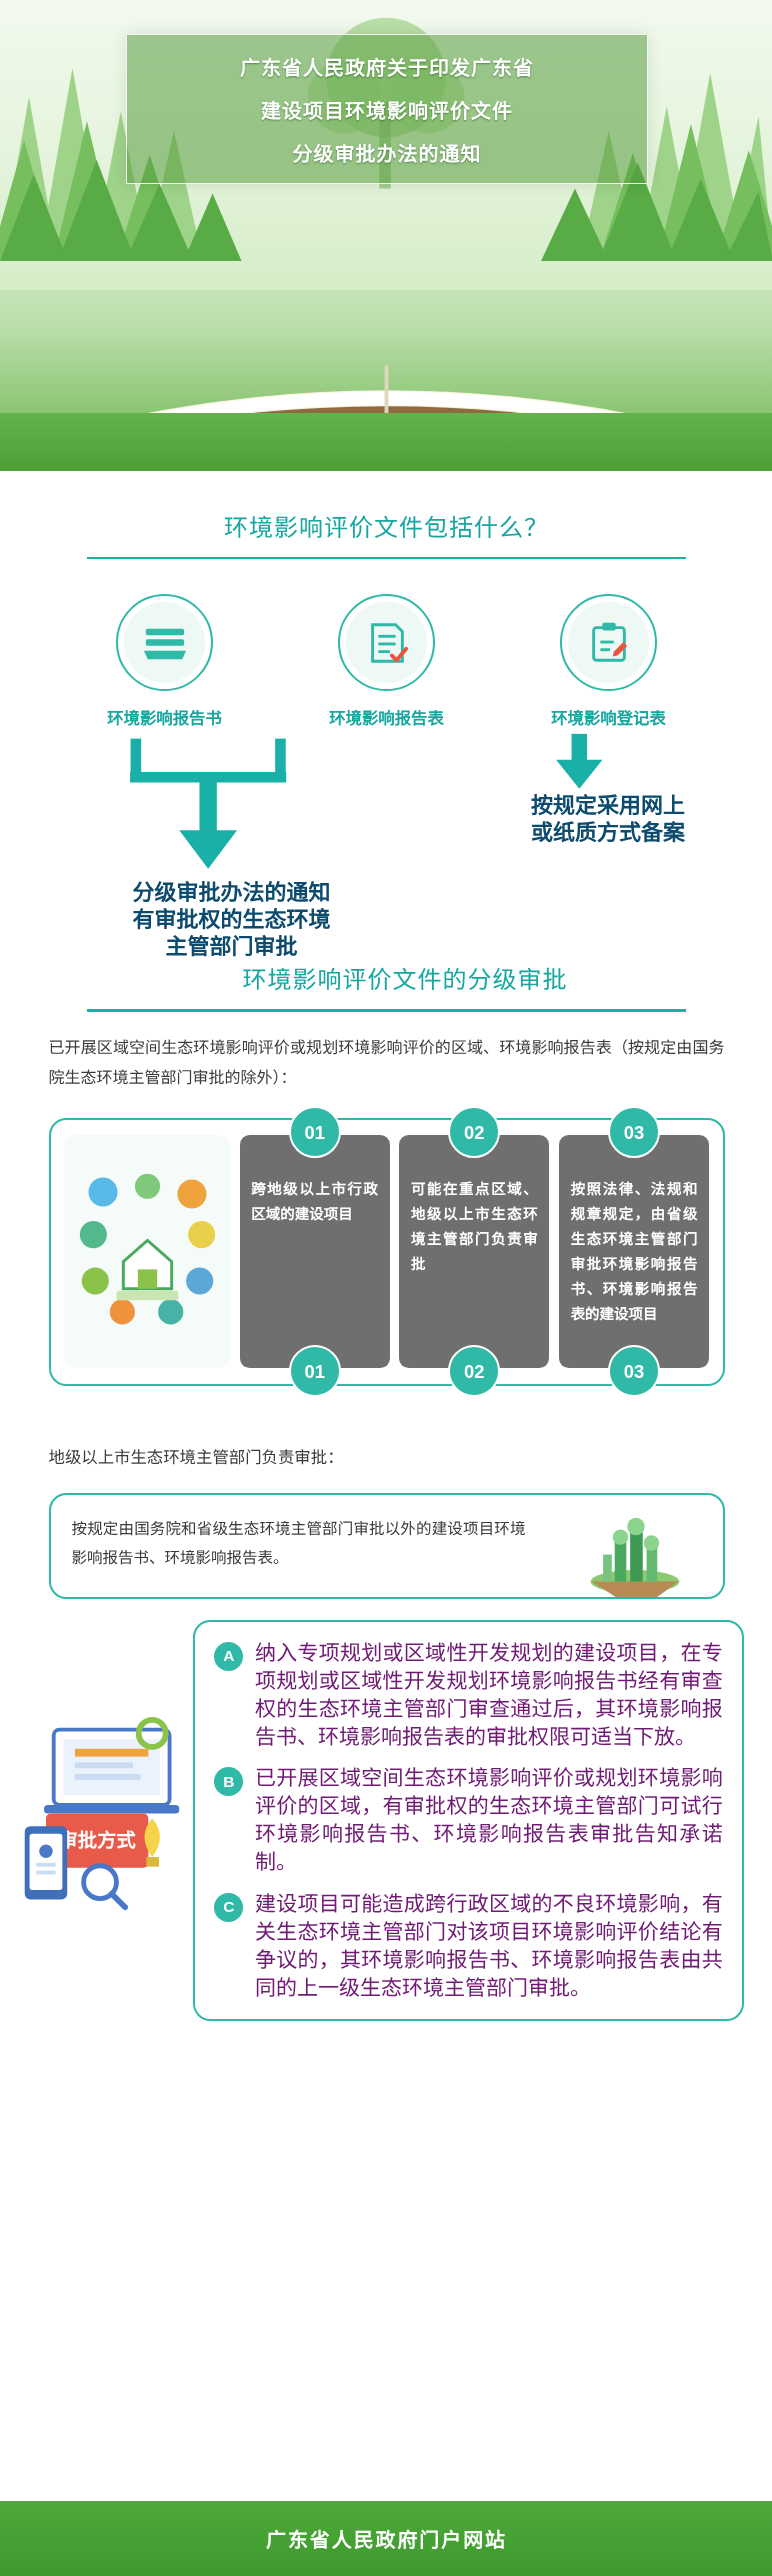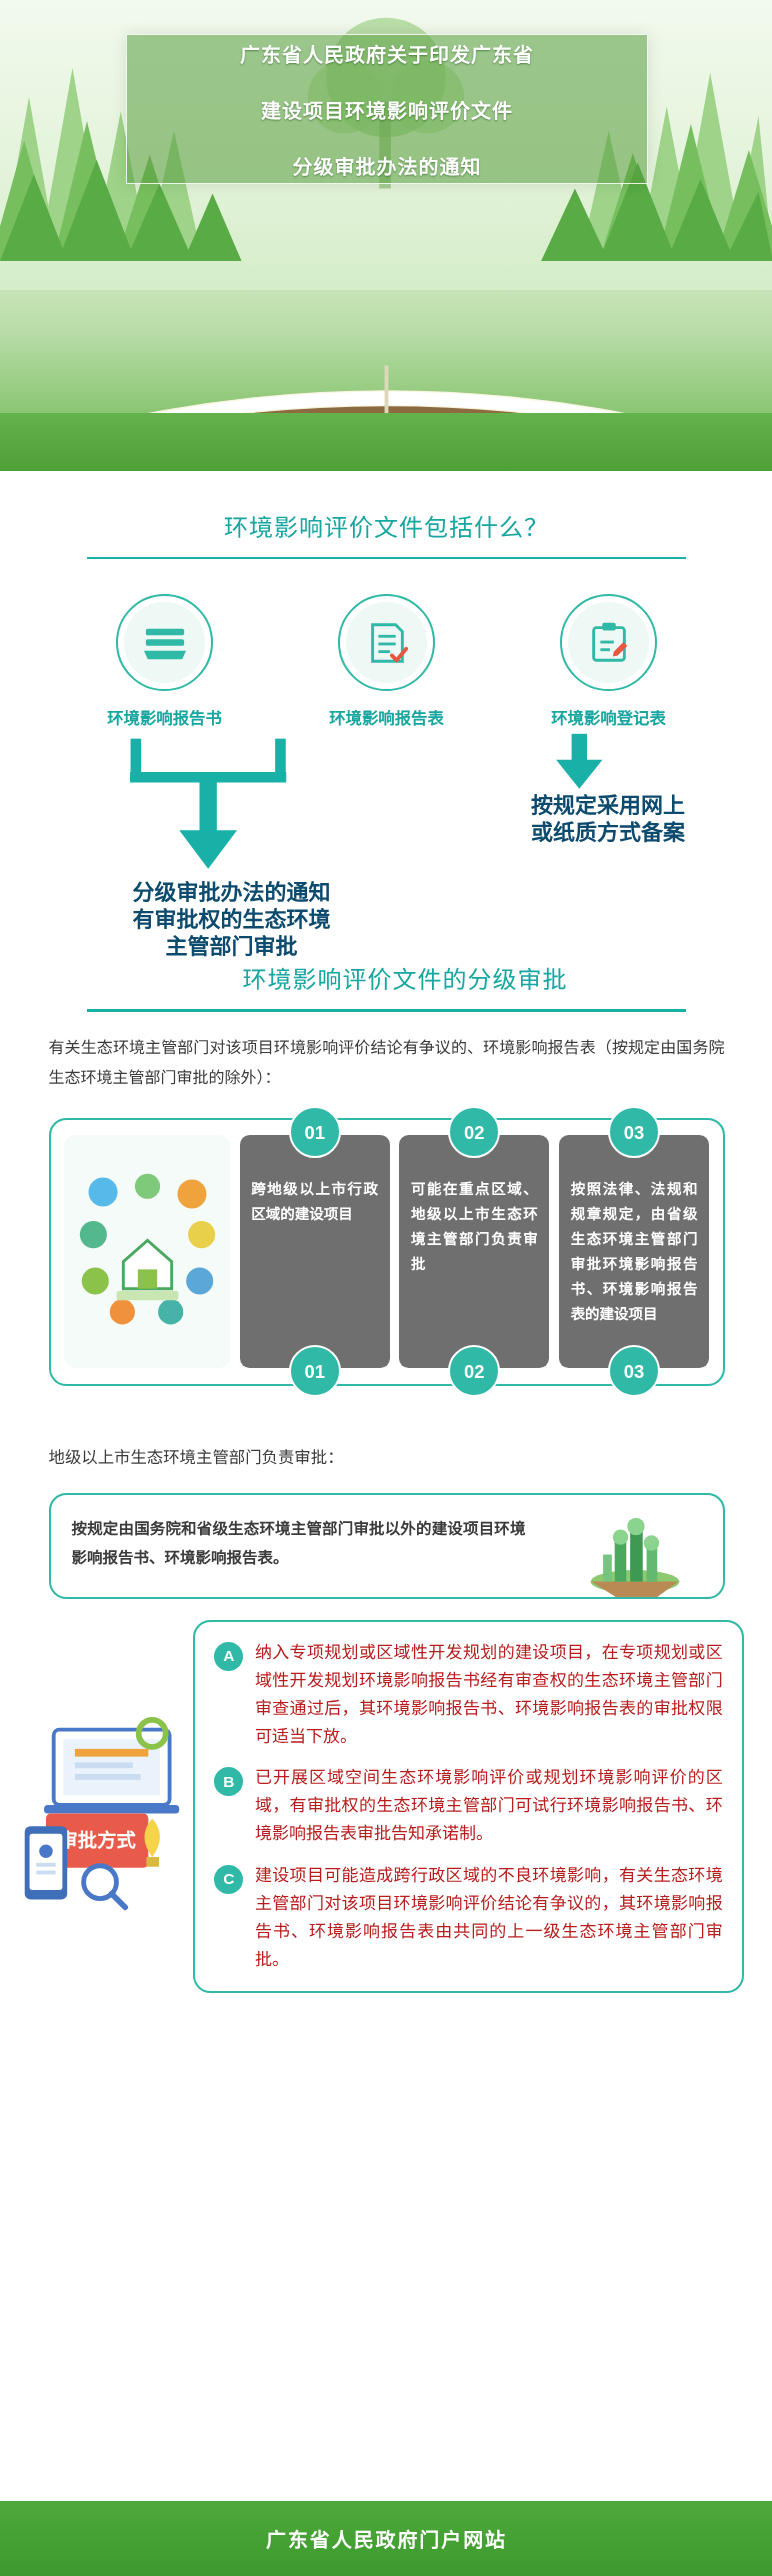--- a/index.html
+++ b/index.html
@@ -26,21 +26,21 @@
     position: absolute; left: 0; width: 773px; height: 222px; top: 39px;
   }
   .title-box {
     position: absolute;
     left: 126px; top: 34px;
     width: 522px; height: 150px;
     background: rgba(88,156,62,0.55);
     border: 1.9px solid rgba(255,255,255,0.85);
     display: flex; flex-direction: column;
     align-items: center; justify-content: center;
-    gap: 27px;
+    gap: 14px;
     box-shadow: 0 0 15.5px rgba(0,0,0,0.10);
   }
   .title-box div {
     color: #ffffff;
     font-size: 20px;
     font-weight: bold;
     letter-spacing: 1px;
     text-shadow: 0 1px 1.9px rgba(0,60,0,0.45);
     white-space: nowrap;
   }
@@ -154,41 +154,41 @@
     border: 2.9px solid #2fb9a6; border-radius: 17.4px;
     background: #ffffff;
     padding: 19.3px 21px;
     color: #3b3b3b; font-size: 15.5px; line-height: 29px;
     text-align: justify;
     min-height: 106px;
   }
   .green-box .mini-illus {
     position: absolute; right: 25px; top: 17.4px;
   }
-  .green-box .boxed-text { width: 454px; font-weight: bold; }
+  .green-box .boxed-text { width: 454px; }
 
   
   .abc-zone { position: relative; width: 773px; margin-top: 21px; height: 415px; }
   .abc-box {
     position: absolute; left: 193px; top: 0;
     width: 551px;
     border: 2.9px solid #2fb9a6; border-radius: 17.4px;
     background: #ffffff;
     padding: 17.4px 19.3px 17.4px 19.3px;
   }
   .abc-item { display: flex; gap: 11.6px; margin-bottom: 13.5px; }
   .abc-item:last-child { margin-bottom: 0; }
   .abc-letter {
     flex-shrink: 0;
     width: 29px; height: 29px; border-radius: 50%;
     background: #2fb9a6; color: #fff;
     display: flex; align-items: center; justify-content: center;
     font-size: 15.5px; font-weight: bold; margin-top: 2.9px;
   }
-  .abc-text { color: #b91c1c; font-size: 17px; line-height: 28px; text-align: justify; }
+  .abc-text { color: #701a75; font-size: 21px; line-height: 28px; text-align: justify; }
   .abc-illus { position: absolute; left: 17.4px; top: 92px; }
 
   
   .footer {
     position: absolute; left: 0; bottom: 0;
     width: 773px; height: 75px;
     background: linear-gradient(180deg,#4ea83a 0%, #3e9a2e 100%);
     display: flex; align-items: center; justify-content: center;
   }
   .footer span {
@@ -321,21 +321,21 @@
     </div>
     <div class="arrow-note note-right">
       <div>按规定采用网上</div>
       <div>或纸质方式备案</div>
     </div>
   </div>
 
   <div class="section-title" style="margin-top:-9.7px;padding-left:37px;">环境影响评价文件的分级审批</div>
   <div class="title-rule"></div>
 
-  <div class="para">有关生态环境主管部门对该项目环境影响评价结论有争议的、环境影响报告表（按规定由国务院生态环境主管部门审批的除外）：</div>
+  <div class="para">已开展区域空间生态环境影响评价或规划环境影响评价的区域、环境影响报告表（按规定由国务院生态环境主管部门审批的除外）：</div>
 
   <div class="cards-wrap">
     <div class="card-illus">
       <svg width="155" height="174" viewBox="0 0 160 180">
         <circle cx="34" cy="28" r="15" fill="#57b9e8"></circle>
         <circle cx="80" cy="22" r="13" fill="#7ec97a"></circle>
         <circle cx="126" cy="30" r="15" fill="#f0a33c"></circle>
         <circle cx="24" cy="72" r="14" fill="#53b98c"></circle>
         <circle cx="136" cy="72" r="14" fill="#e8d04a"></circle>
         <circle cx="26" cy="120" r="14" fill="#8bc34a"></circle>

